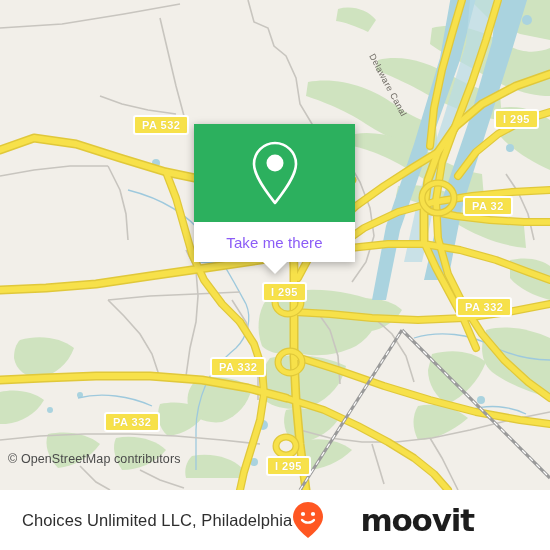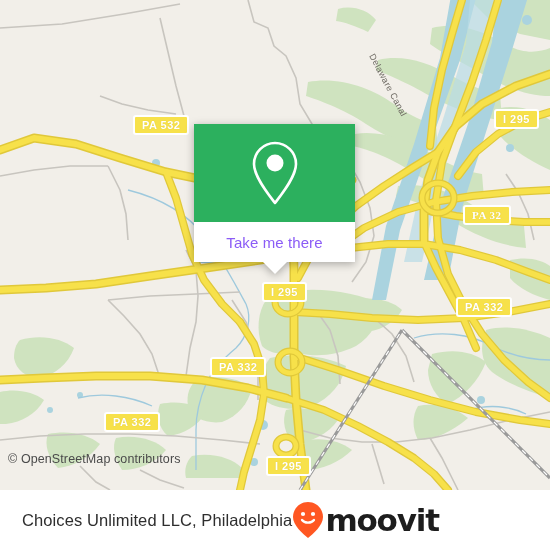--- a/index.html
+++ b/index.html
@@ -142,20 +142,21 @@
     align-items: center;
     gap: 1px;
   }
   #brand-wordmark {
     color: #1d1d1d;
     font-family: "DejaVu Sans", sans-serif;
     font-size: 31px;
     font-weight: bold;
     letter-spacing: -1.2px;
     line-height: 1;
+    margin-left: 35px;
   }
 </style>
 </head>
 <body>
 
 <div id="app">
 
   <div id="map-canvas">
 
     <svg id="map-svg" width="550" height="490" viewBox="0 0 550 490" xmlns="http://www.w3.org/2000/svg">
@@ -305,21 +306,21 @@
         <path d="M402,330 L550,478" stroke="#ffffff" stroke-width="1.2" fill="none" stroke-dasharray="5 5"></path>
         <path d="M300,490 L402,330" stroke="#9a9a9a" stroke-width="3.2" fill="none"></path>
         <path d="M300,490 L402,330" stroke="#ffffff" stroke-width="1.2" fill="none" stroke-dasharray="5 5"></path>
       </g>
     </svg>
 
     <div class="water-label" style="left:376px; top:52px; transform:rotate(62deg); transform-origin:left top;">Delaware Canal</div>
 
     <div class="shield" style="left:133px; top:115px;">PA 532</div>
     <div class="shield" style="left:494px; top:109px;">I 295</div>
-    <div class="shield" style="left:463px; top:205px;font-family:Liberation Serif, serif;">PA 32</div>
+    <div class="shield" style="left:463px; top:196px;">PA 32</div>
     <div class="shield" style="left:262px; top:282px;">I 295</div>
     <div class="shield" style="left:456px; top:297px;">PA 332</div>
     <div class="shield" style="left:210px; top:357px;">PA 332</div>
     <div class="shield" style="left:104px; top:412px;">PA 332</div>
     <div class="shield" style="left:266px; top:456px;">I 295</div>
 
     <div id="popup">
       <div id="popup-image">
         <svg width="56" height="68" viewBox="0 0 56 68" xmlns="http://www.w3.org/2000/svg">
           <path d="M28,4 C16.4,4 7,13.4 7,25 C7,38 22,56 28,64 C34,56 49,38 49,25 C49,13.4 39.6,4 28,4 Z" fill="none" stroke="#ffffff" stroke-width="2.6" stroke-linejoin="round"></path>

